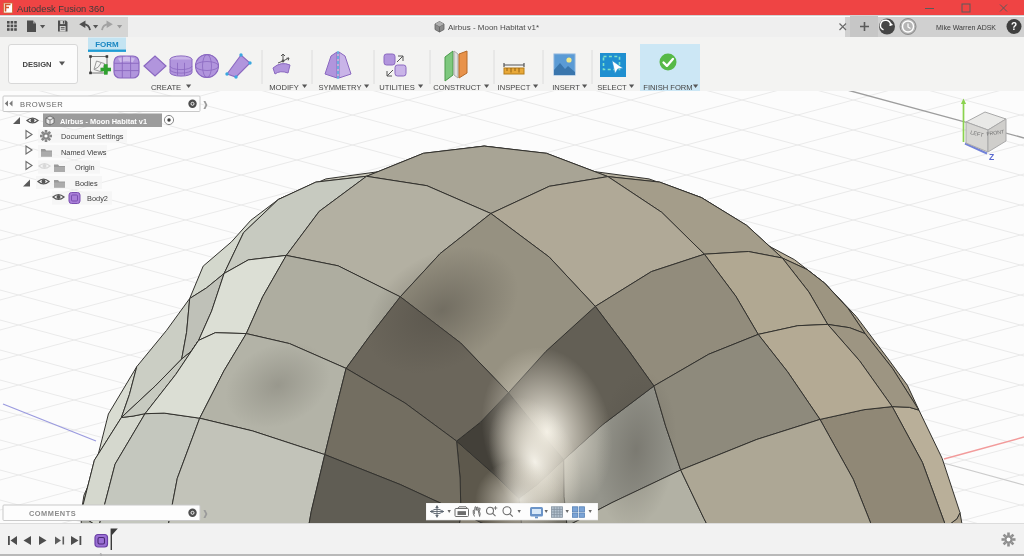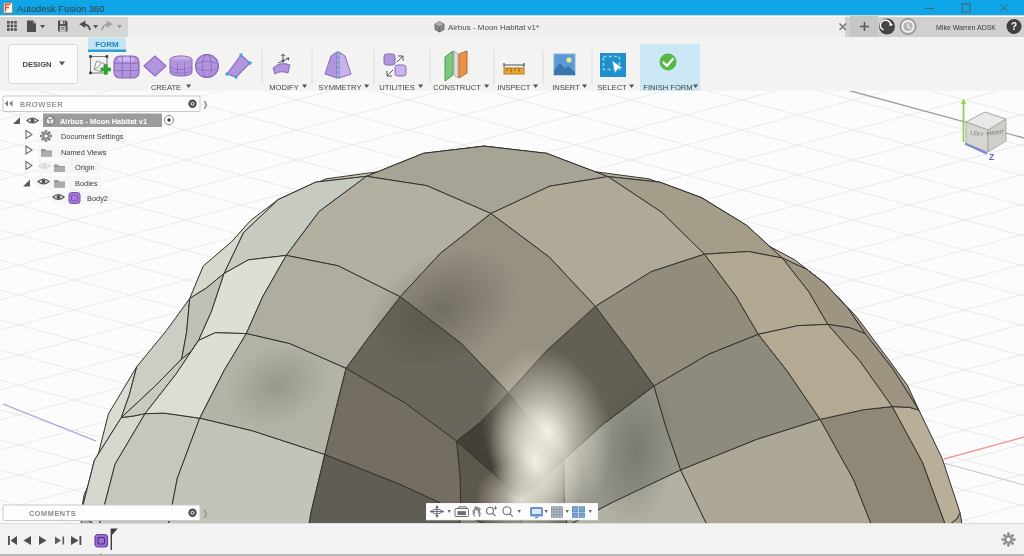--- a/index.html
+++ b/index.html
@@ -325,21 +325,21 @@
       <line x1="9.5" y1="13.7" x2="9.5" y2="16.5" stroke="#8f8f8f" stroke-width="2.6"></line>
       <line x1="6.5" y1="12.5" x2="4.6" y2="14.4" stroke="#8f8f8f" stroke-width="2.6"></line>
       <line x1="5.3" y1="9.5" x2="2.5" y2="9.5" stroke="#8f8f8f" stroke-width="2.6"></line>
       <line x1="6.5" y1="6.5" x2="4.6" y2="4.6" stroke="#8f8f8f" stroke-width="2.6"></line>
       <line x1="9.5" y1="5.3" x2="9.5" y2="2.5" stroke="#8f8f8f" stroke-width="2.6"></line>
       <line x1="12.5" y1="6.5" x2="14.4" y2="4.6" stroke="#8f8f8f" stroke-width="2.6"></line>
       <circle cx="9.5" cy="9.5" r="4.4" fill="#8f8f8f"></circle>
       <circle cx="9.5" cy="9.5" r="1.9" fill="#fff"></circle>
     </svg>
 
-<div style="position:absolute;left:0;top:0;width:1024px;height:16px;background:#0ea5e9;border-bottom:1px solid #d3d3d3">
+<div style="position:absolute;left:0;top:0;width:1024px;height:16px;background:#ef4444;border-bottom:1px solid #d3d3d3">
  <svg width="1024" height="16" style="position:absolute" font-family="Liberation Sans, sans-serif">
   <g>
    <rect x="3.5" y="3" width="9" height="10" rx="1" fill="#fff" stroke="#c86a28" stroke-width="0.8"></rect>
    <path d="M5.5 11.5 v-7 h5 M5.5 7.5 h3.5" stroke="#d4552a" stroke-width="1.6" fill="none"></path>
   </g>
   <text x="17" y="11.5" font-size="9.3" fill="#3c3c3c">Autodesk Fusion 360</text>
   <g stroke="#5a5a5a" stroke-width="1">
    <line x1="925" y1="8.5" x2="934" y2="8.5"></line>
    <rect x="962" y="4" width="8" height="8" fill="none"></rect>
    <path d="M1000 4.5 l7 7 m0 -7 l-7 7"></path>

